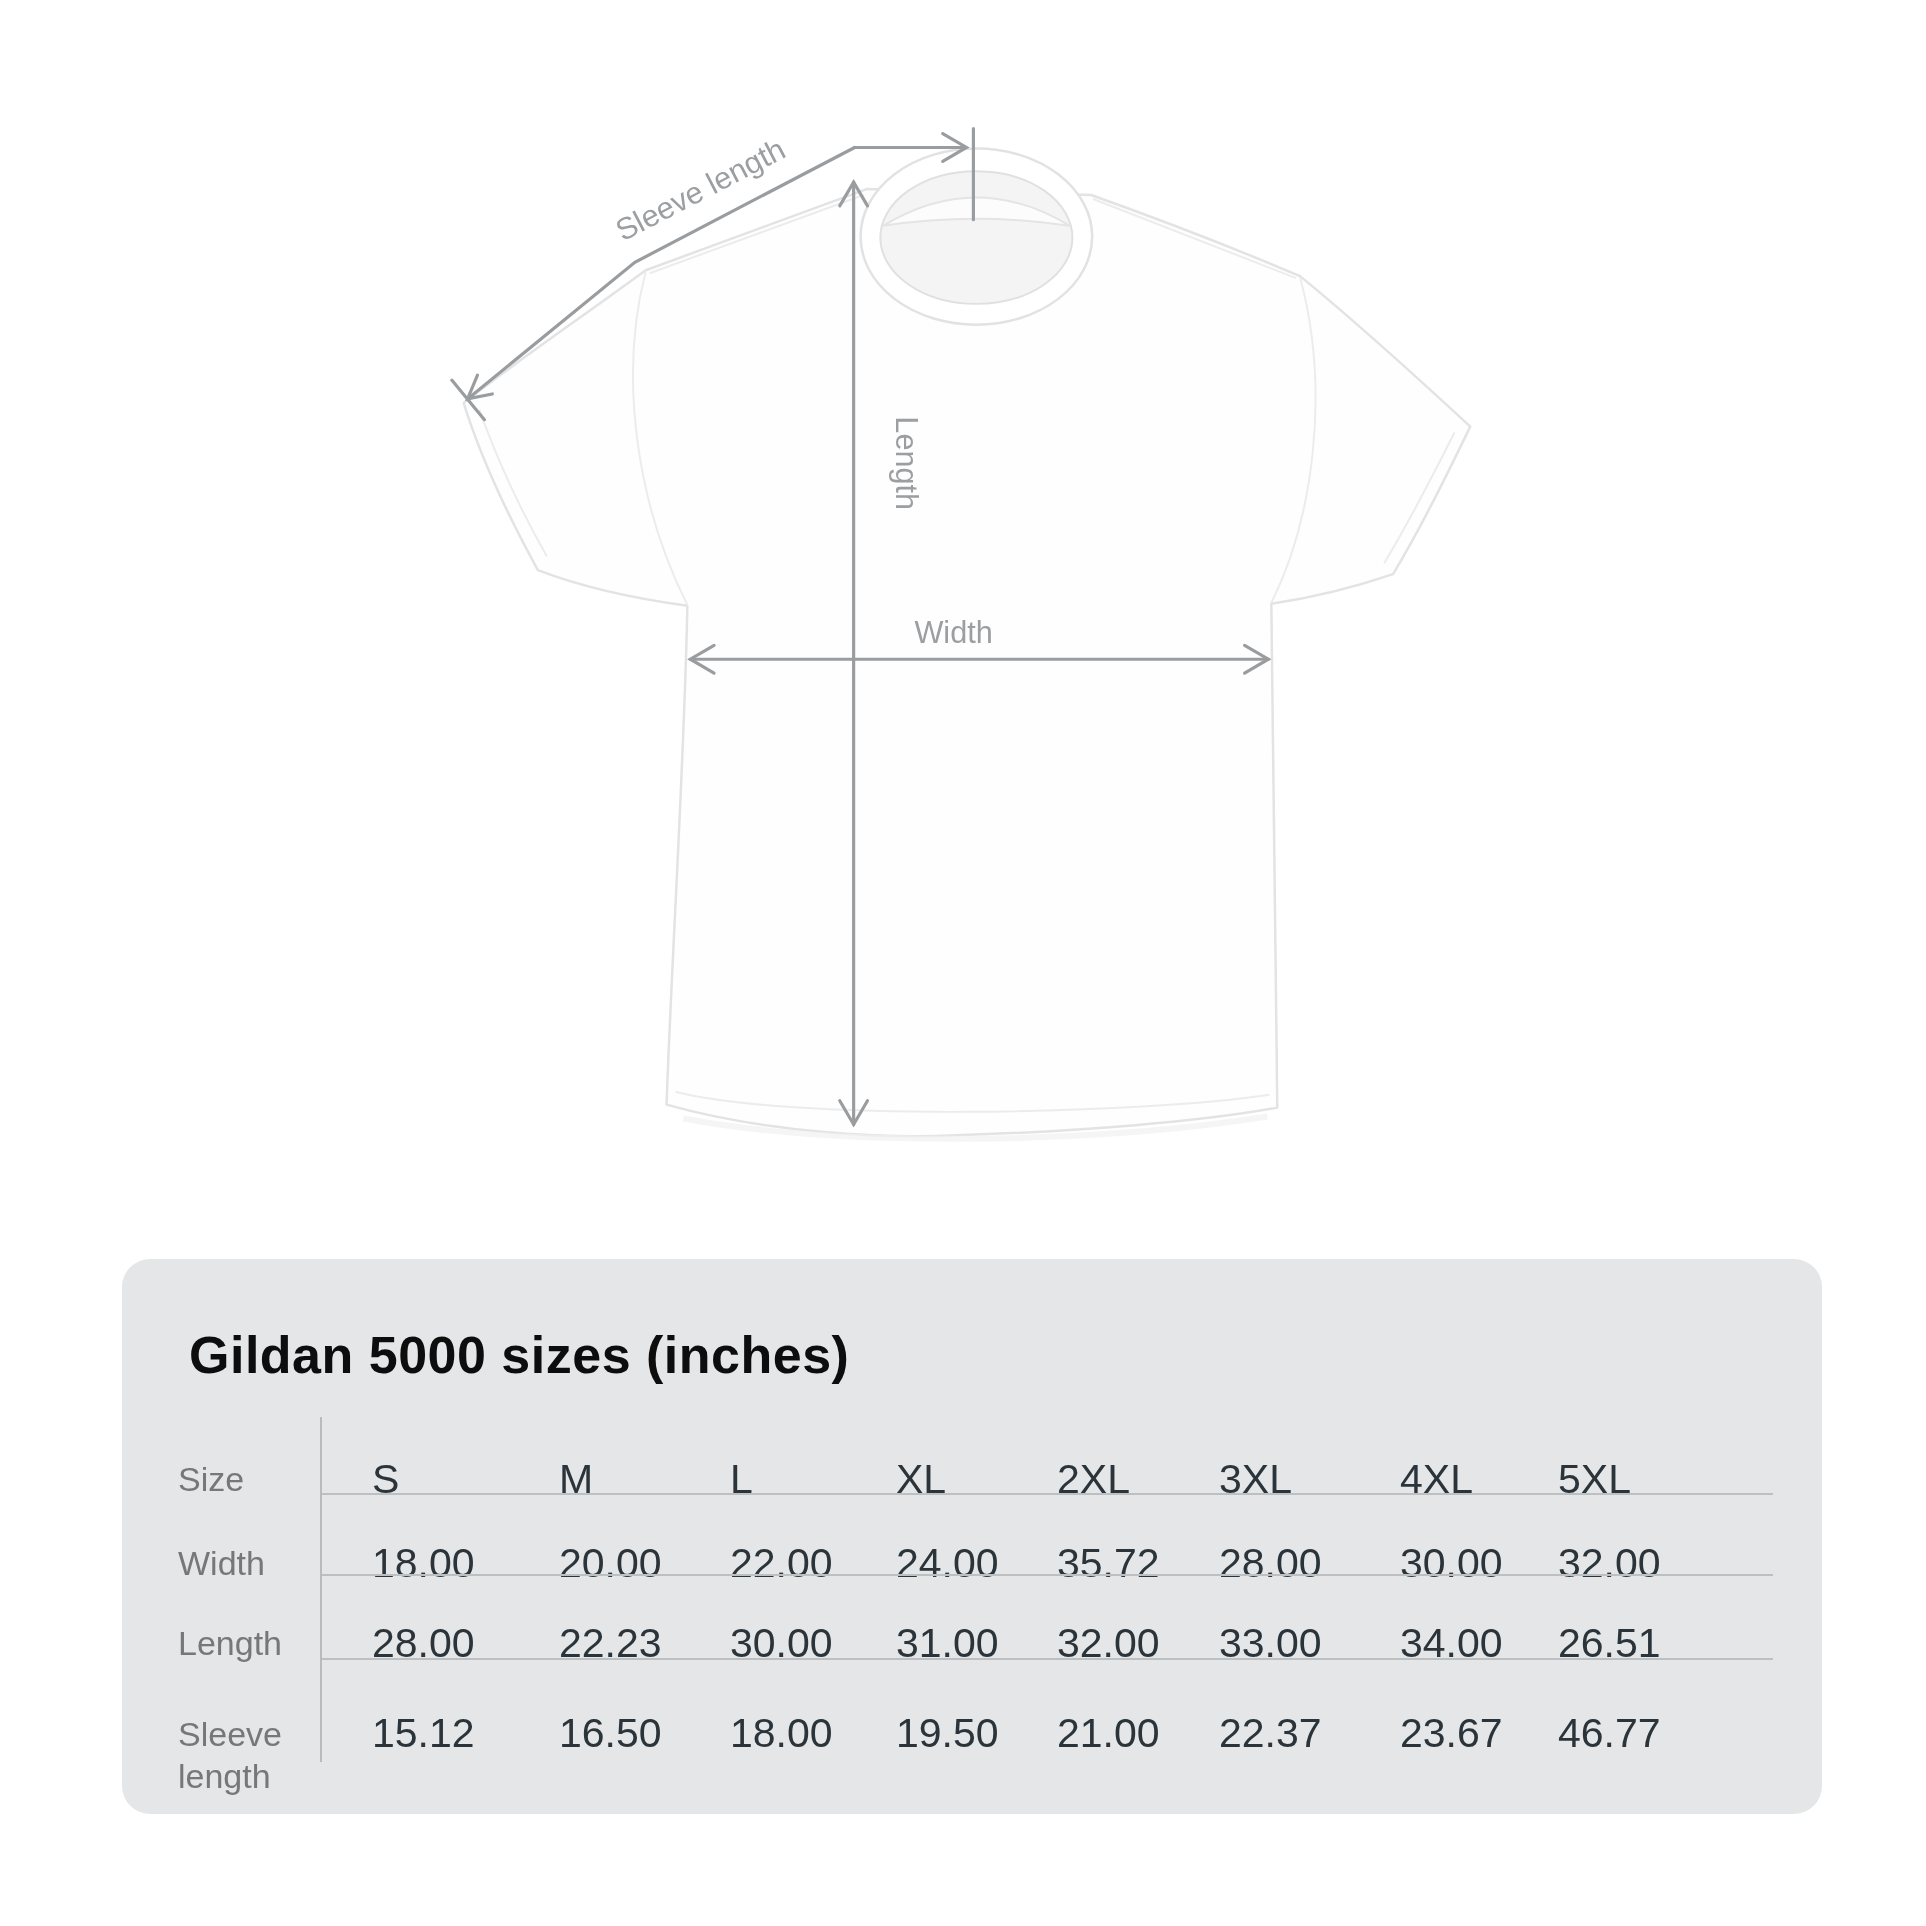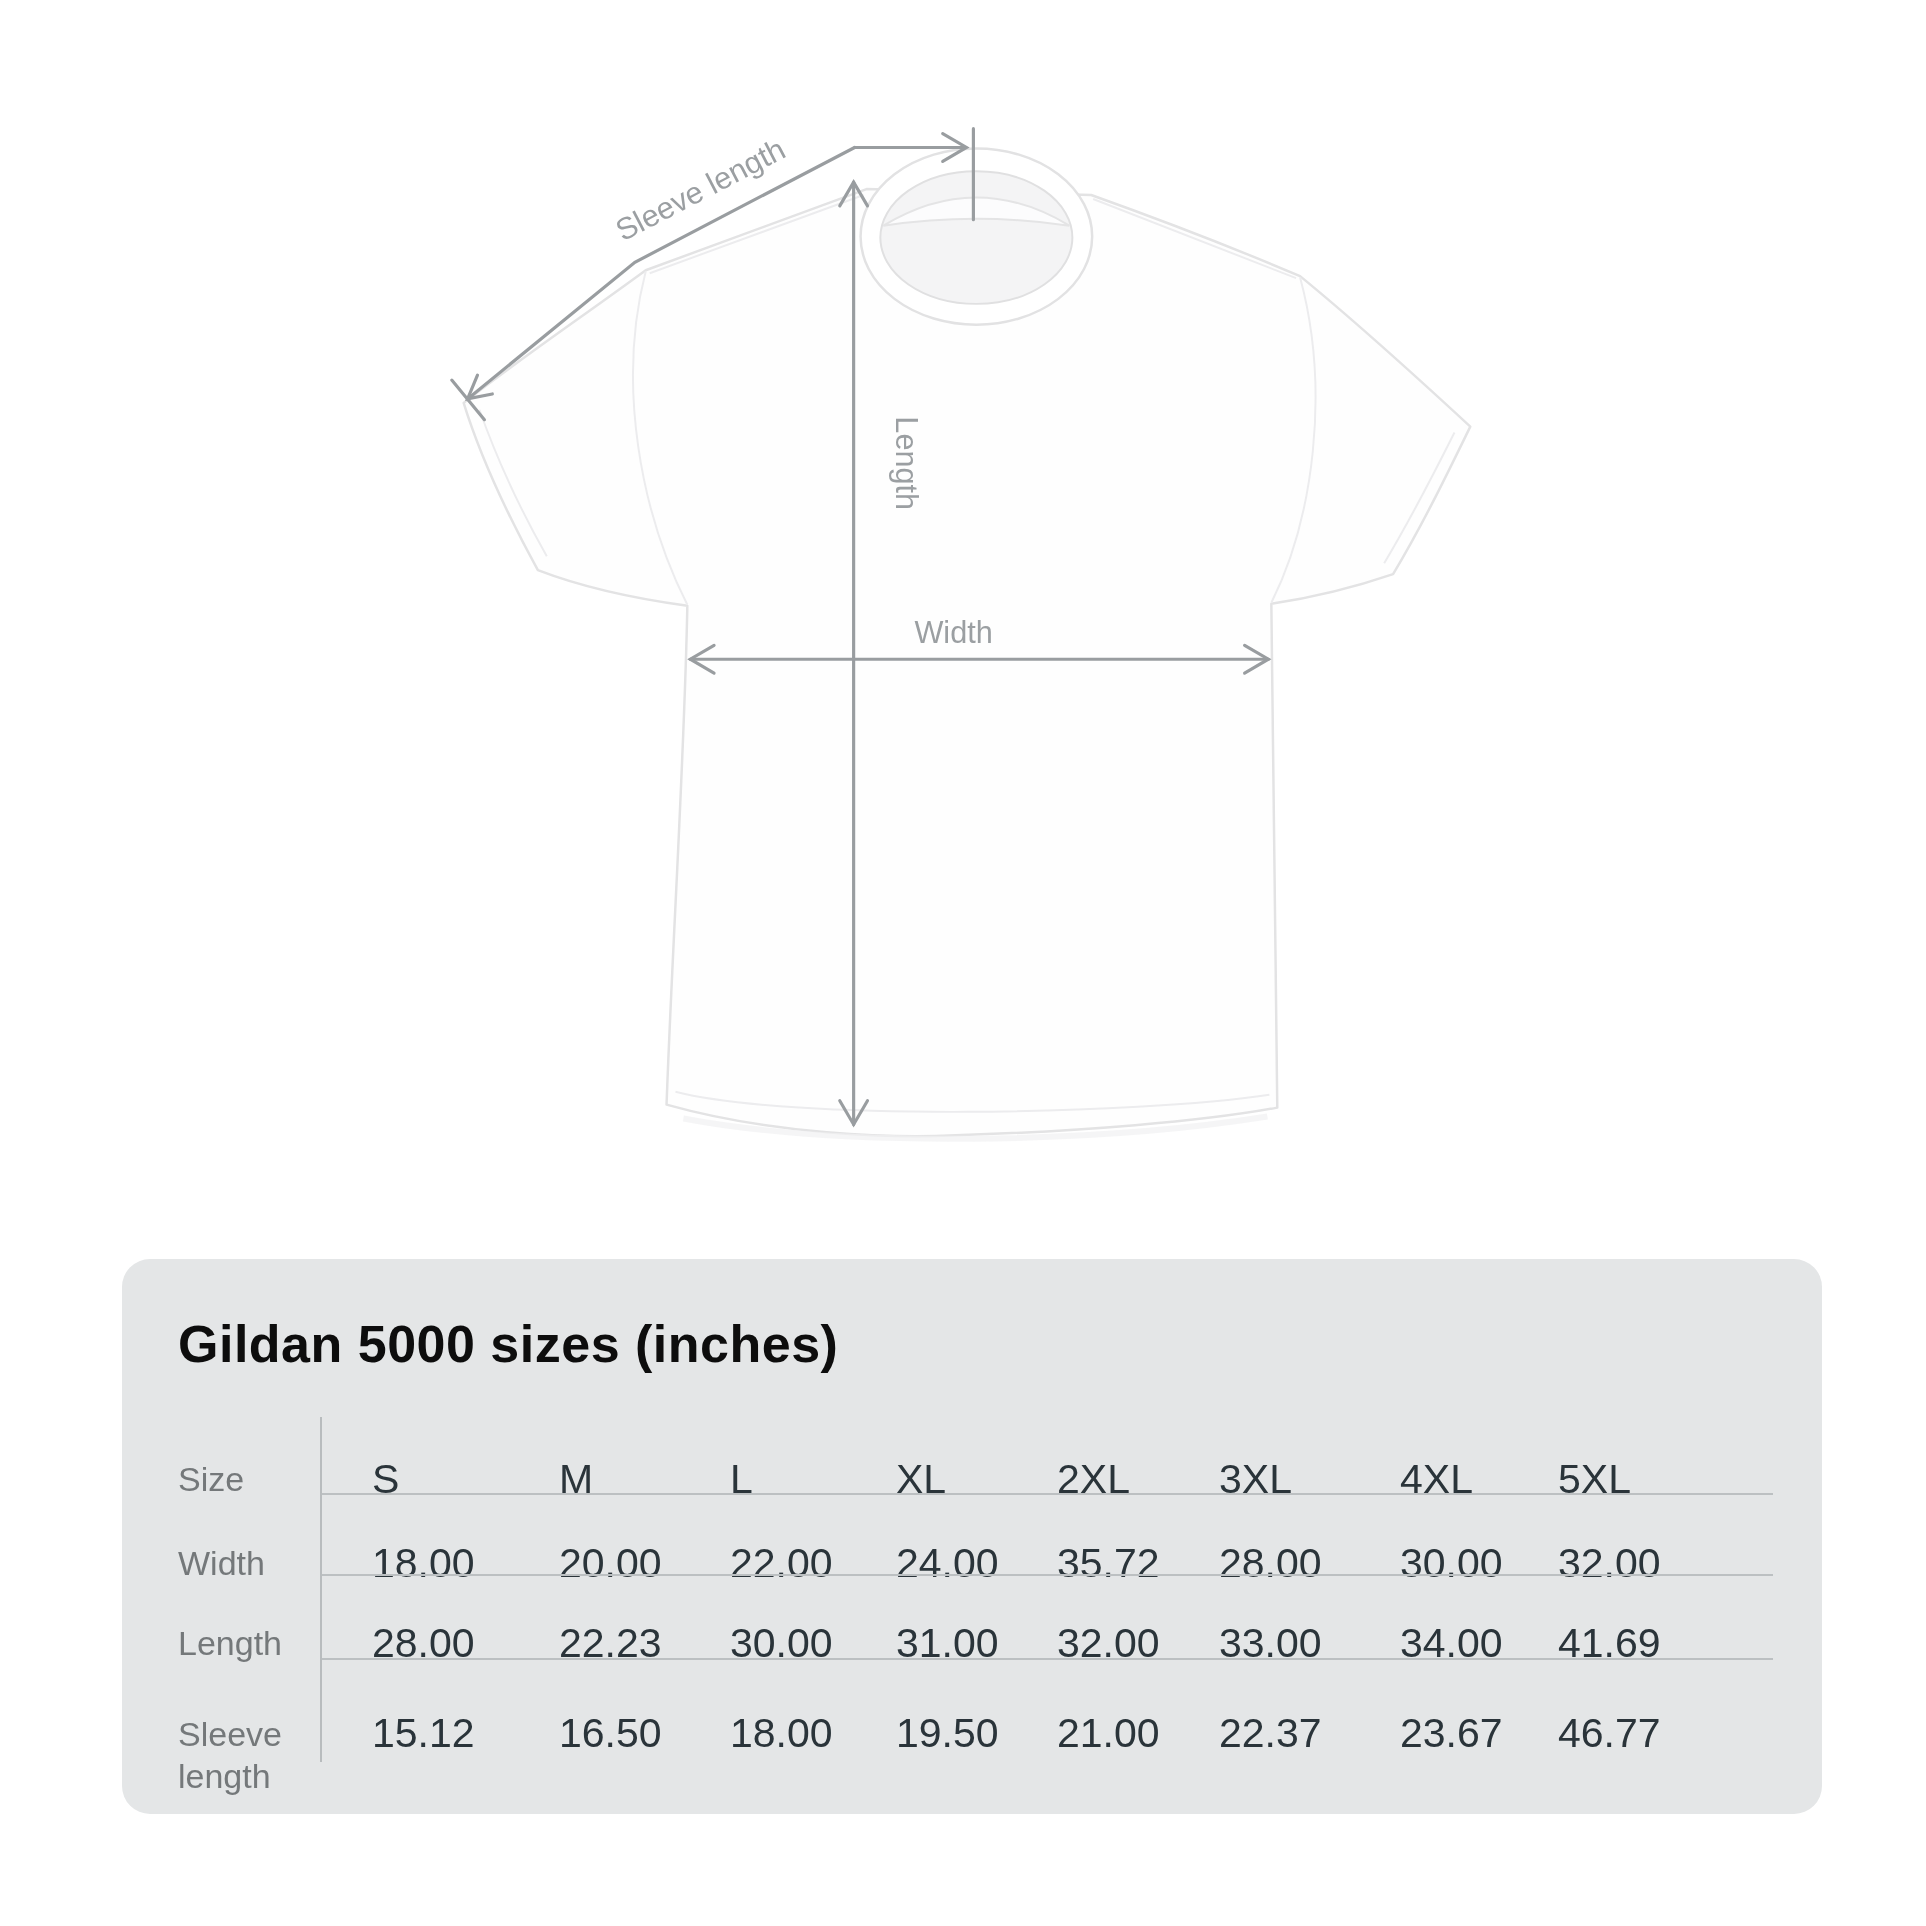--- a/index.html
+++ b/index.html
@@ -12,21 +12,21 @@
   #diagram-svg{position:absolute;left:0;top:0;}
   .measure-label{
     fill:#9b9fa2;font-size:31px;font-family:"Liberation Sans",sans-serif;
   }
   
   .panel{
     position:absolute;left:122px;top:1259px;width:1700px;height:555px;
     background:#e4e6e7;border-radius:28px;
   }
   .panel-title{
-    position:absolute;left:56px;top:55px;margin:0;
+    position:absolute;left:56px;top:55px;margin:11px;
     font-size:52px;line-height:61px;font-weight:700;color:#0d0d0d;
     letter-spacing:0.5px;
   }
   .tbl-row{position:absolute;left:0;width:100%;height:55px;margin-top:25px;}
   .tbl-row .cell, .tbl-row .rowlabel{position:absolute;line-height:55px;white-space:nowrap;}
   .cell{font-size:41px;color:#2a343a;}
   .hdr .cell{font-weight:500;}
   .rowlabel{left:56px;font-size:34px;color:#74787a;}
   .rowlabel.wrap{line-height:42px;width:149px;white-space:normal;top:7px;}
   .c0{left:250px}.c1{left:437px}.c2{left:608px}.c3{left:774px}
@@ -140,21 +140,21 @@
 
       <div class="tbl-row" style="top:332px">
         <span class="rowlabel">Length</span>
         <span class="cell c0">28.00</span>
         <span class="cell c1">22.23</span>
         <span class="cell c2">30.00</span>
         <span class="cell c3">31.00</span>
         <span class="cell c4">32.00</span>
         <span class="cell c5">33.00</span>
         <span class="cell c6">34.00</span>
-        <span class="cell c7">41.69</span>
+        <span class="cell c7">26.51</span>
       </div>
 
       <div class="hsep" style="top:399px"></div>
 
       <div class="tbl-row" style="top:422px">
         <span class="rowlabel wrap">Sleeve length</span>
         <span class="cell c0">15.12</span>
         <span class="cell c1">16.50</span>
         <span class="cell c2">18.00</span>
         <span class="cell c3">19.50</span>

